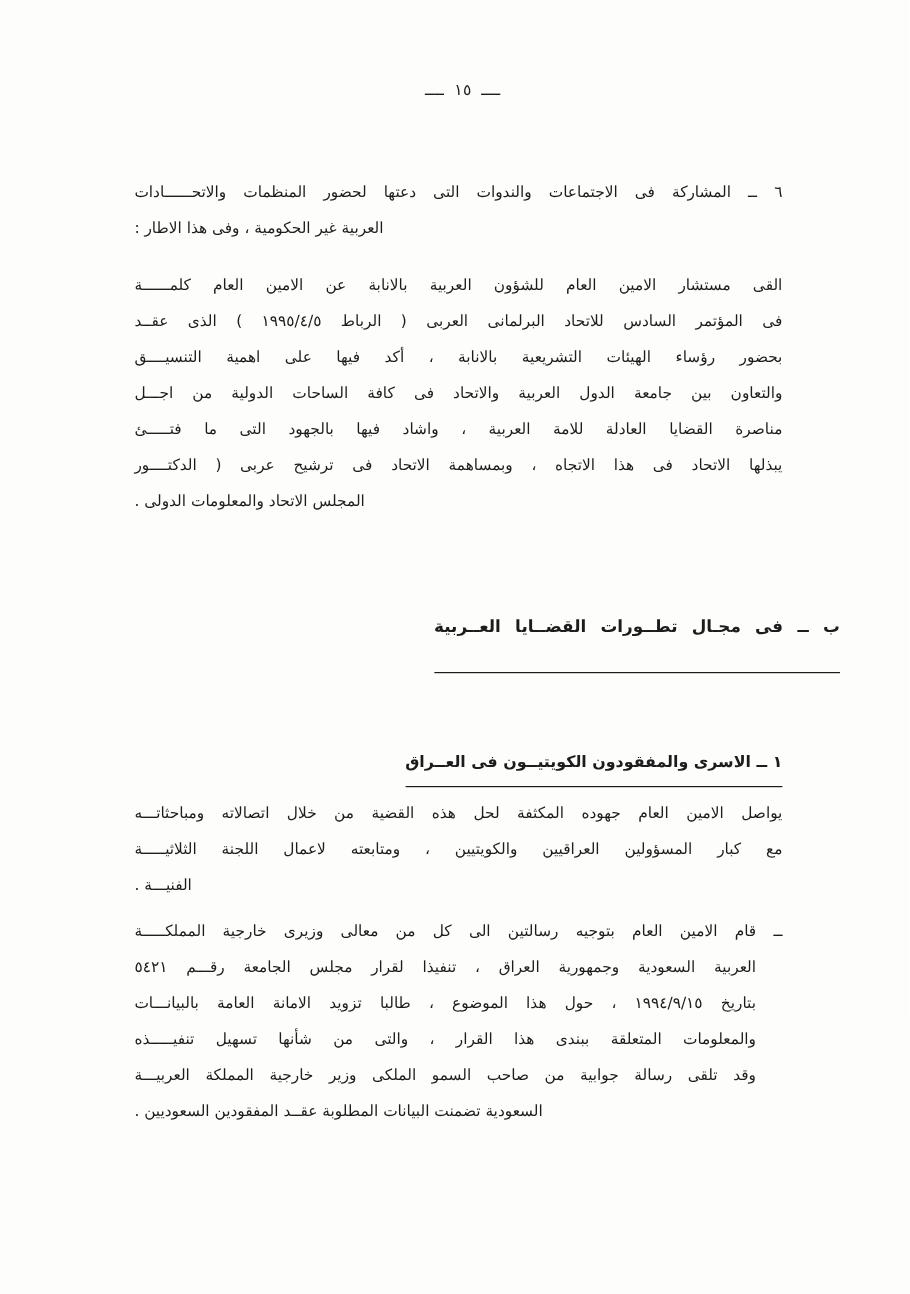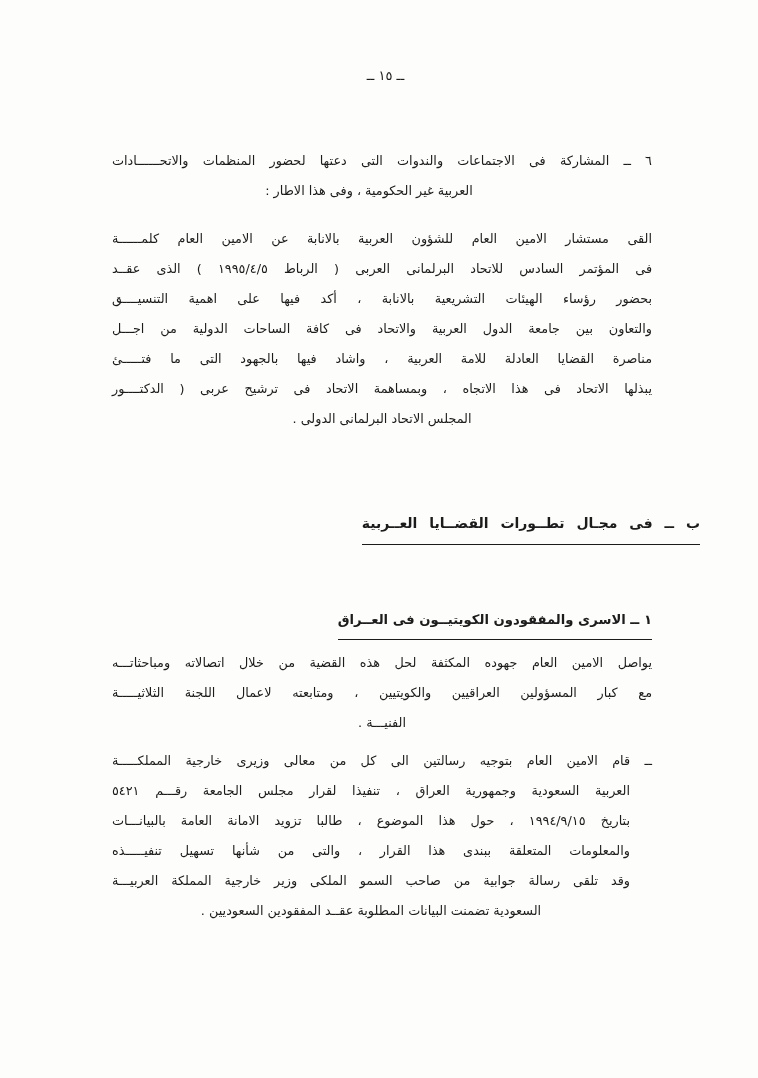--- a/index.html
+++ b/index.html
@@ -18,31 +18,32 @@
     overflow: hidden;
   }
   .pageno {
     position: absolute;
     top: 68px;
     left: 13px;
     right: 0;
     text-align: center;
     font-size: 13px;
     letter-spacing: 1px;
+    font-family: Liberation Mono, monospace;
   }
   .content {
     position: absolute;
     top: 146px;
     right: 106px;
     width: 540px;
   }
   .line {
     font-size: 12.8px;
     line-height: 30px;
-    text-align: center;
+    text-align: left;
   }
   .just {
     text-align: justify;
     text-align-last: justify;
   }
   .indent { padding-right: 26px; }
   .indent-sm { padding-right: 22px; }
 
   .para { margin-top: 18px; }
 
@@ -50,21 +51,21 @@
     margin-top: 74px;
     margin-right: -48px;
     font-size: 14px;
     font-weight: bold;
     line-height: 30px;
     text-align: right;
   }
   .headingB .u {
     display: inline-block;
     border-bottom: 1.5px solid #1c1c1c;
-    padding-bottom: 6px;
+    padding-bottom: 22px;
     word-spacing: 7px;
   }
 
   .itemtitle {
     font-size: 13.2px;
     font-weight: bold;
     line-height: 30px;
     text-align: right;
   }
   .itemtitle .u {
@@ -92,21 +93,21 @@
       <div class="line just"><span class="marker">٦ ــ</span> <span>المشاركة فى الاجتماعات والندوات التى دعتها لحضور المنظمات والاتحــــــادات</span></div>
       <div class="line indent">العربية غير الحكومية ، وفى هذا الاطار :</div>
 
       <div class="para">
         <div class="line just">القى مستشار الامين العام للشؤون العربية بالانابة عن الامين العام كلمــــــة</div>
         <div class="line just">فى المؤتمر السادس للاتحاد البرلمانى العربى ( الرباط ١٩٩٥/٤/٥ ) الذى عقــد</div>
         <div class="line just">بحضور رؤساء الهيئات التشريعية بالانابة ، أكد فيها على اهمية التنسيــــق</div>
         <div class="line just">والتعاون بين جامعة الدول العربية والاتحاد فى كافة الساحات الدولية من اجـــل</div>
         <div class="line just">مناصرة القضايا العادلة للامة العربية ، واشاد فيها بالجهود التى ما فتـــــئ</div>
         <div class="line just">يبذلها الاتحاد فى هذا الاتجاه ، وبمساهمة الاتحاد فى ترشيح عربى ( الدكتــــور</div>
-        <div class="line">المجلس الاتحاد البرلمانى الدولى .</div>
+        <div class="line">المجلس الاتحاد والمعلومات الدولى .</div>
       </div>
     </div>
 
     <div class="headingB">
       <span class="u"><span class="marker">ب ــ</span> <span>فى مجـال تطــورات القضــايا العــربية</span></span>
     </div>
 
     <div class="itemtitle item1-title">
       <span class="u"><span class="marker">١ ــ</span> <span>الاسرى والمفقودون الكويتيــون فى العــراق</span></span>
     </div>

